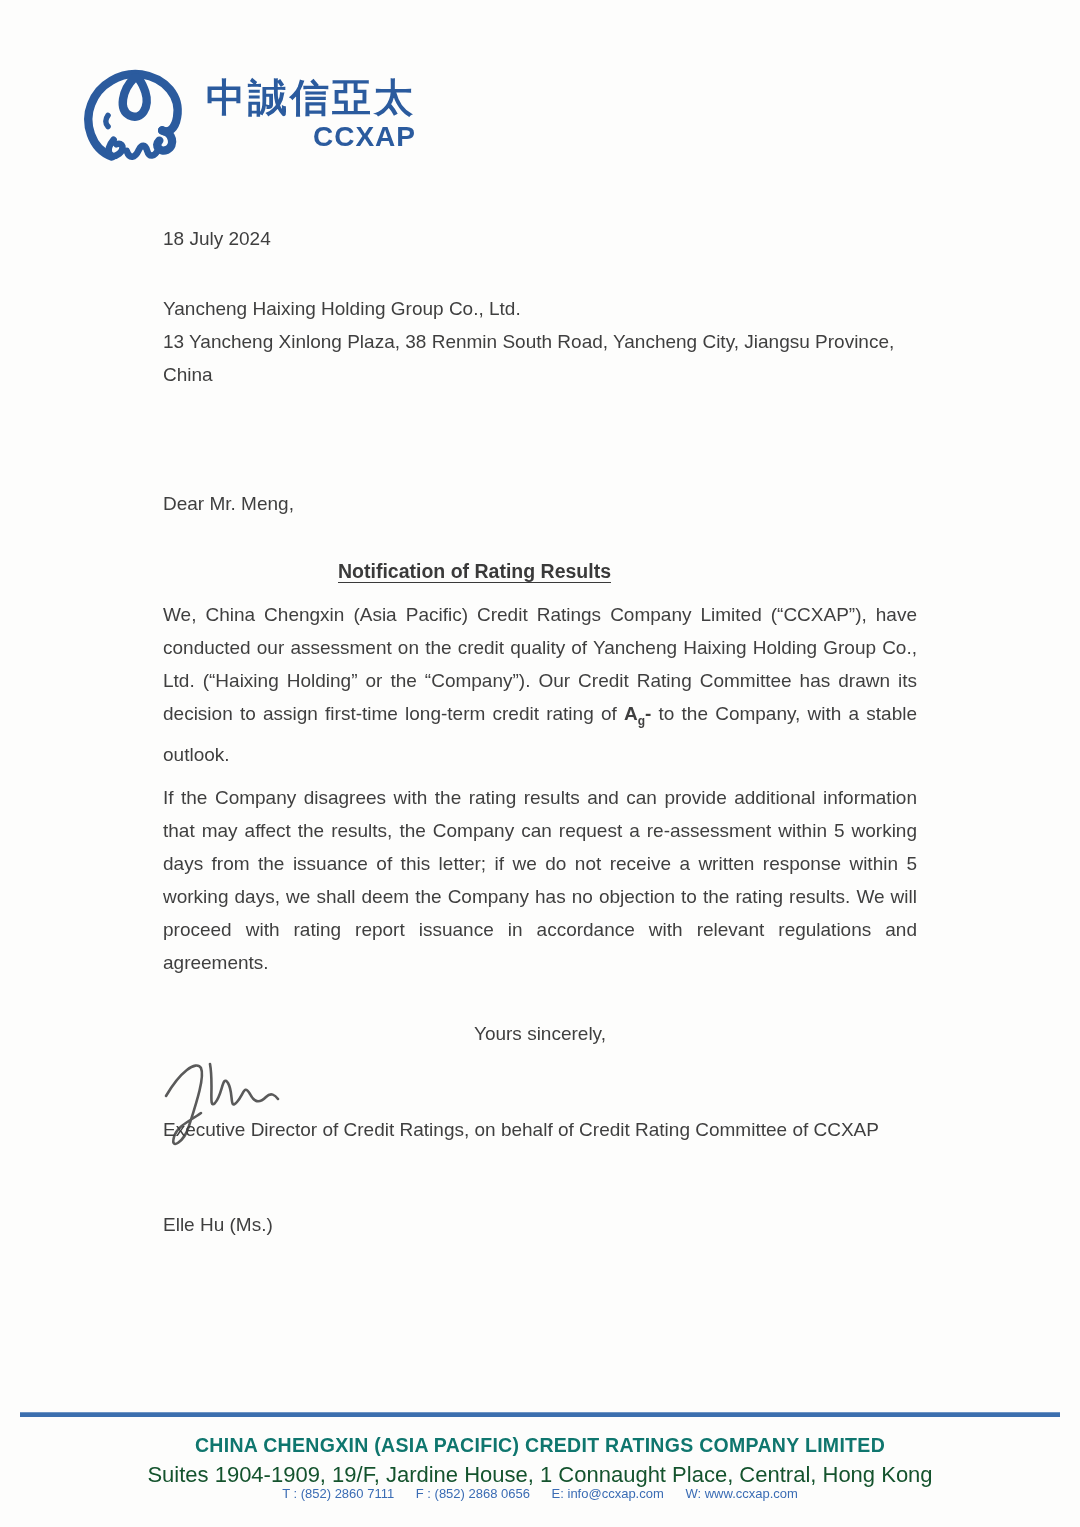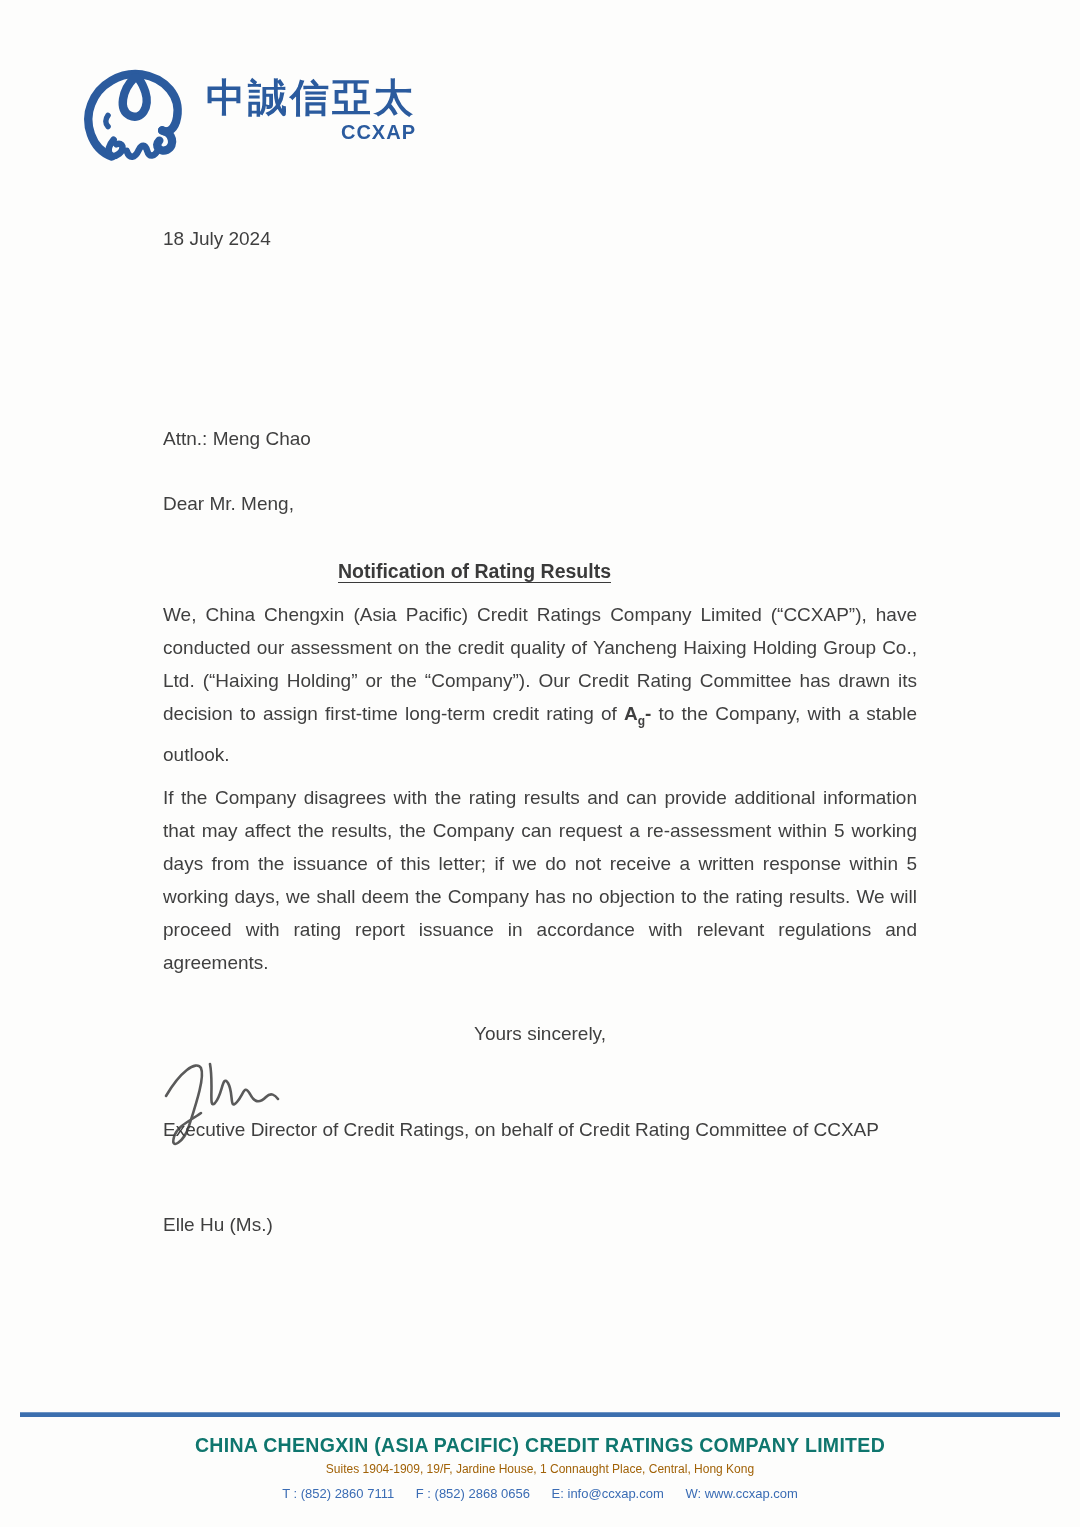--- a/index.html
+++ b/index.html
@@ -15,21 +15,21 @@
   }
   
   .logo { position: absolute; top: 62px; left: 80px; display: flex; align-items: flex-start; }
   .logo svg { display: block; }
   .logo-text { margin-left: 14px; margin-top: 16px; }
   .logo-cn {
     font-size: 39px; font-weight: bold; color: #2b5b9e;
     letter-spacing: 3px; line-height: 1.05;
   }
   .logo-en {
-    font-size: 20px; font-weight: bold; color: #2b5b9e;
+    font-size: 28px; font-weight: bold; color: #2b5b9e;
     text-align: right; letter-spacing: 1px; margin-top: 2px;
   }
   
   .abs { position: absolute; left: 163px; width: 754px; }
   .txt { font-size: 19px; line-height: 33px; margin: 0; }
   .date { top: 222px; }
   .recipient { top: 292px; }
   .attn { top: 422px; }
   .salutation { top: 487px; }
   .title-row { top: 560px; left: 0; width: 949px; text-align: center; }
@@ -49,21 +49,21 @@
   .footer-line {
     position: absolute; top: 1412px; left: 20px; width: 1040px; height: 4px;
     background: #3c6fae; border-top: 1px solid #6d94c4;
   }
   .footer-company {
     position: absolute; top: 1434px; left: 0; width: 1080px; text-align: center;
     font-size: 19.5px; font-weight: bold; color: #0f766e; letter-spacing: 0.3px;
   }
   .footer-address {
     position: absolute; top: 1462px; left: 0; width: 1080px; text-align: center;
-    font-size: 12px; color: #a16207;
+    font-size: 22px; color: #14532d;
   }
   .footer-contact {
     position: absolute; top: 1486px; left: 0; width: 1080px; text-align: center;
     font-size: 13px; color: #3a6cb4;
   }
   .footer-contact span { margin: 0 9px; }
 </style>
 </head>
 <body>
 
@@ -84,22 +84,26 @@
       <path d="M 50 92 C 53 101, 59 100, 63 91 C 66 85, 70 85, 72 92 C 74 99, 80 99, 84 90" stroke-width="7"></path>
     </svg>
     <div class="logo-text">
       <div class="logo-cn">中誠信亞太</div>
       <div class="logo-en">CCXAP</div>
     </div>
   </header>
 
   <p class="abs txt date">18 July 2024</p>
 
+  <div class="abs recipient">
+    <p class="txt">Yancheng Haixing Holding Group Co., Ltd.</p>
+    <p class="txt">13 Yancheng Xinlong Plaza, 38 Renmin South Road, Yancheng City, Jiangsu Province,</p>
+    <p class="txt">China</p>
+  </div>
 
-  <p class="abs txt attn">Attn.: Meng Chao</p>
 
   <p class="abs txt salutation">Dear Mr. Meng,</p>
 
   <div class="abs title-row">
     <span>Notification of Rating Results</span>
   </div>
 
   <p class="abs txt para para1"><span>We, China Chengxin (Asia Pacific) Credit Ratings Company Limited (“CCXAP”), have conducted our assessment on the credit quality of Yancheng Haixing Holding Group Co., Ltd. (“Haixing Holding” or the “Company”). Our Credit Rating Committee has drawn its decision to assign first-time long-term credit rating of </span><b class="rating"><span>A</span><sub>g</sub><span>-</span></b><span> to the Company, with a stable outlook.</span></p>
 
   <p class="abs txt para para2">If the Company disagrees with the rating results and can provide additional information that may affect the results, the Company can request a re-assessment within 5 working days from the issuance of this letter; if we do not receive a written response within 5 working days, we shall deem the Company has no objection to the rating results. We will proceed with rating report issuance in accordance with relevant regulations and agreements.</p>

